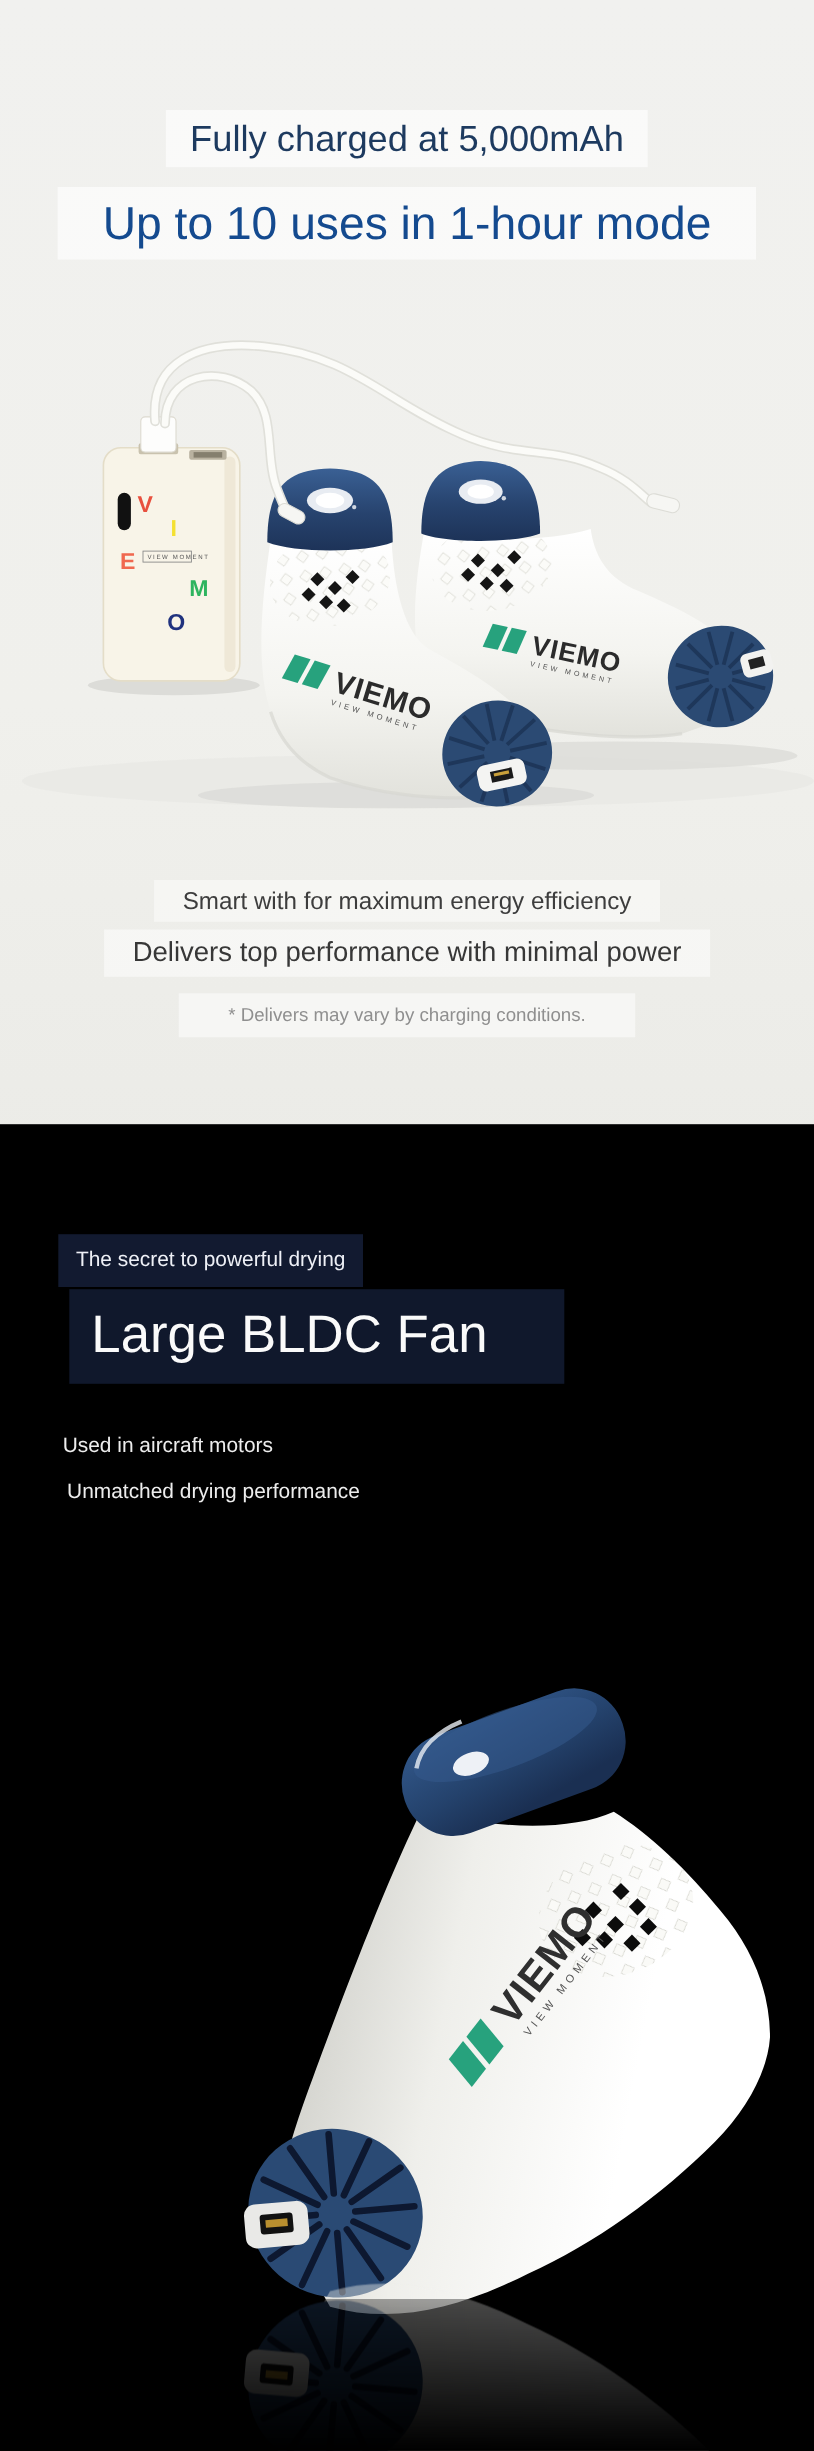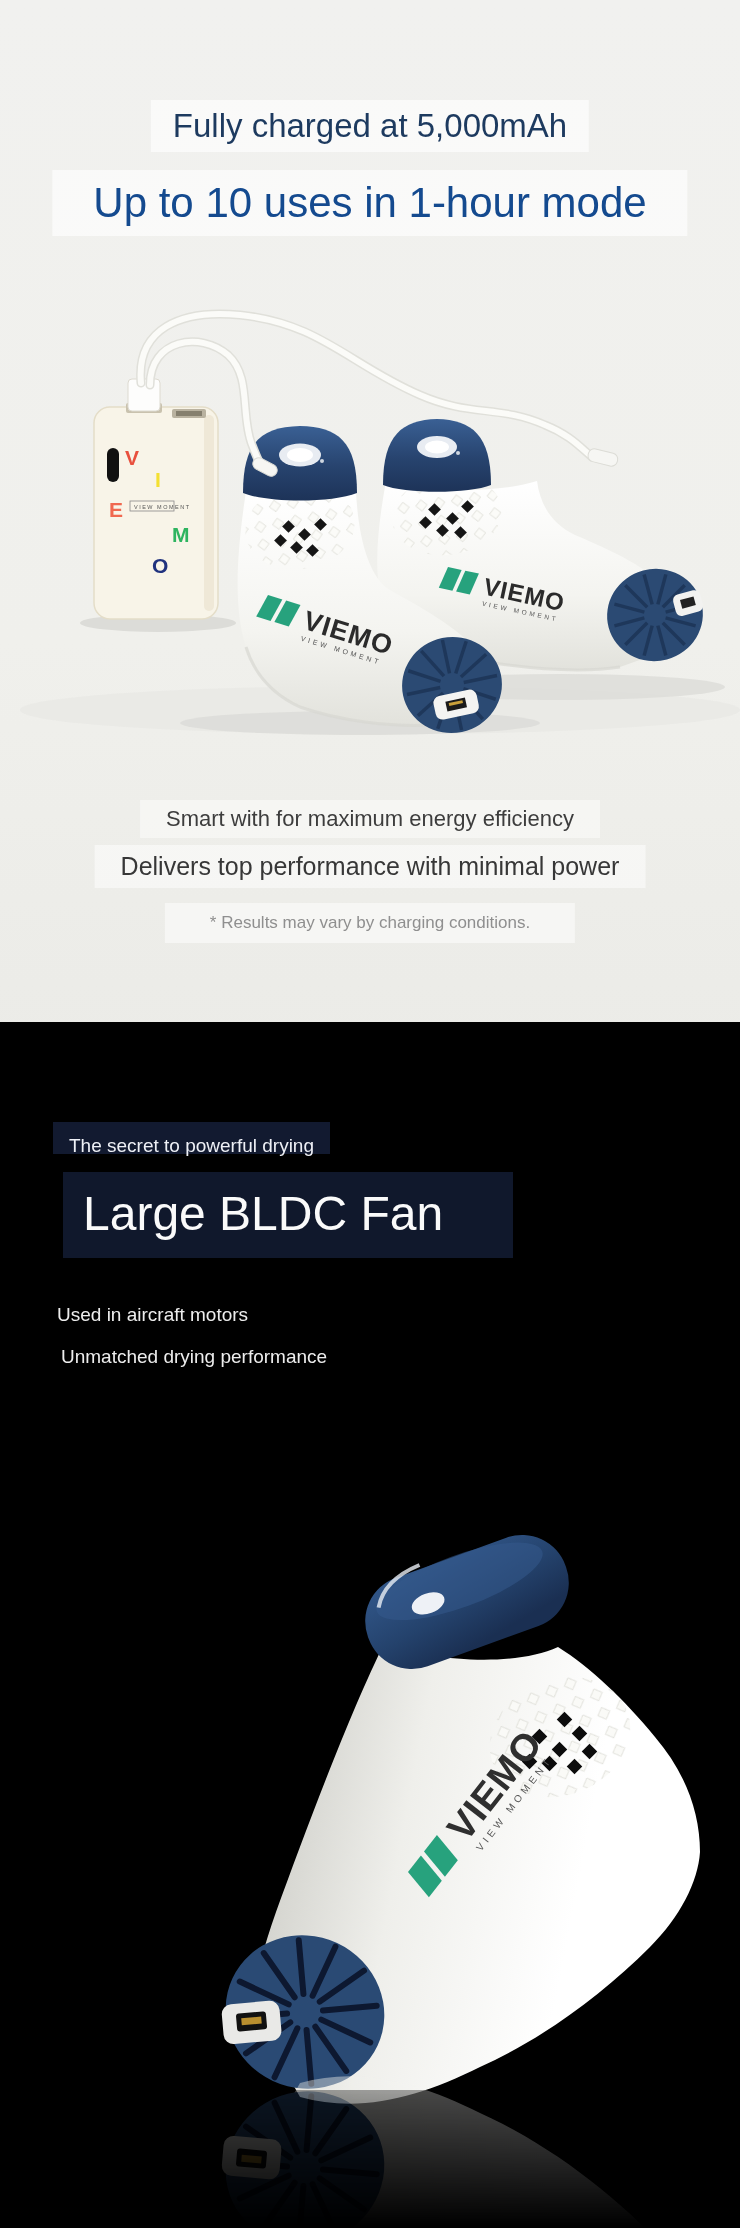--- a/index.html
+++ b/index.html
@@ -21,21 +21,21 @@
   .hl-large{top:170px;padding:11px 41px;font-size:42px;line-height:44px;color:#144a8f;text-align:right;}
   .benefit-1{top:800px;padding:6px 26px;font-size:22px;color:#3d3d3d;background:rgba(255,255,255,0.45);}
   .benefit-2{top:845px;padding:7px 26px;font-size:25px;color:#373737;background:rgba(255,255,255,0.5);}
   .disclaimer{top:903px;padding:10px 45px;font-size:17px;color:#8f8f8f;background:rgba(255,255,255,0.5);}
   .photo-top{position:absolute;top:295px;left:0;}
   
   .sec-dark{
     position:absolute;top:1022px;left:0;width:740px;height:1206px;background:#000;
   }
   .eyebrow-box{
-    position:absolute;left:53px;top:100px;height:32px;line-height:48px;
+    position:absolute;left:53px;top:100px;height:48px;line-height:48px;
     padding:0 16px;background:#121a30;color:#eef0f6;font-size:19px;white-space:nowrap;
   }
   .title-box{
     position:absolute;left:63px;top:150px;width:450px;height:86px;line-height:84px;
     box-sizing:border-box;padding-left:20px;background:#10182c;color:#fafafa;font-size:48px;white-space:nowrap;
   }
   .features{position:absolute;left:57px;top:272px;margin:0;padding:0;list-style:none;}
   .features li{font-size:19px;line-height:42px;color:#ededed;white-space:nowrap;}
   .features li:nth-child(2){padding-left:4px;}
   .photo-bottom{position:absolute;top:420px;left:0;}
@@ -210,21 +210,21 @@
           <rect x="588" y="156" width="30" height="13" rx="6" fill="#f6f6f3" stroke="#dcdcd6" stroke-width="1" transform="rotate(14 603 162)"></rect>
         </g>
         <g>
           <rect x="252" y="166" width="26" height="12" rx="6" fill="#f6f6f3" stroke="#dcdcd6" stroke-width="1" transform="rotate(28 265 172)"></rect>
         </g>
       </g>
     </svg>
 
     <div class="hl-box benefit-1">Smart with for maximum energy efficiency</div>
     <div class="hl-box benefit-2">Delivers top performance with minimal power</div>
-    <div class="hl-box disclaimer">* Results may vary by charging conditions.</div>
+    <div class="hl-box disclaimer">* Delivers may vary by charging conditions.</div>
   </section>
 
   <section class="sec-dark">
 
     <div class="eyebrow-box">The secret to powerful drying</div>
     <div class="title-box">Large BLDC Fan</div>
 
     <ul class="features">
       <li>Used in aircraft motors</li>
       <li>Unmatched drying performance</li>

